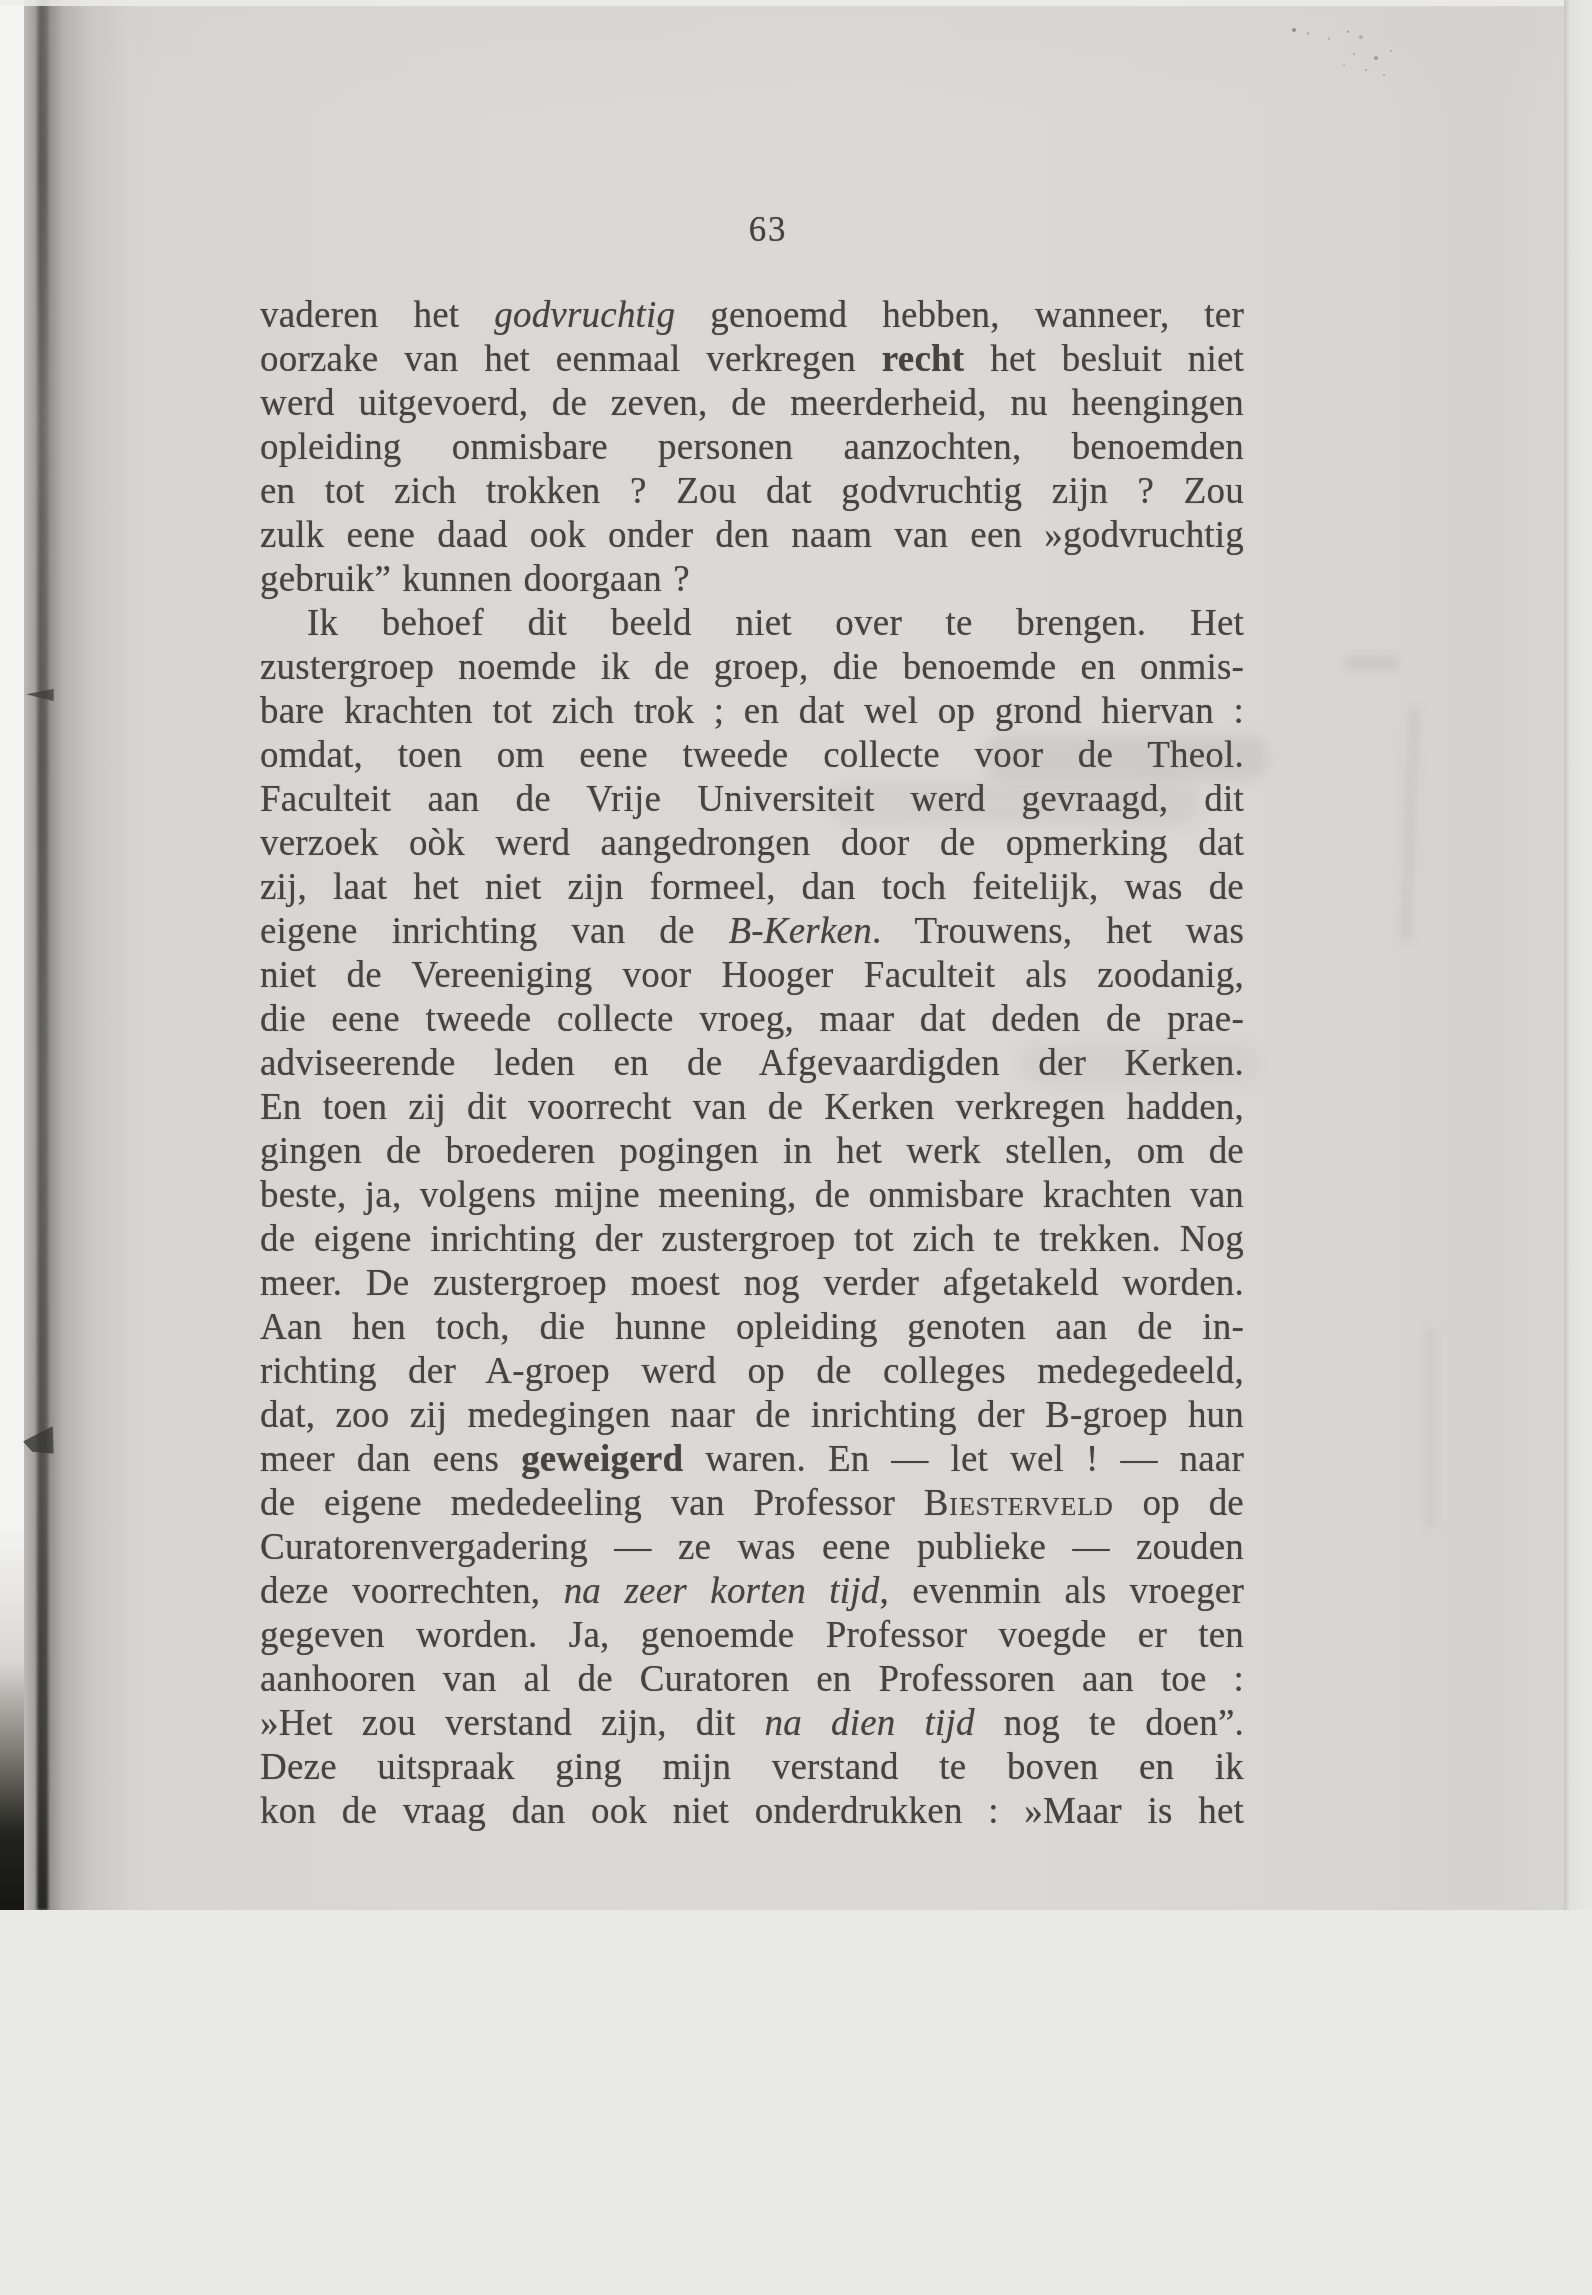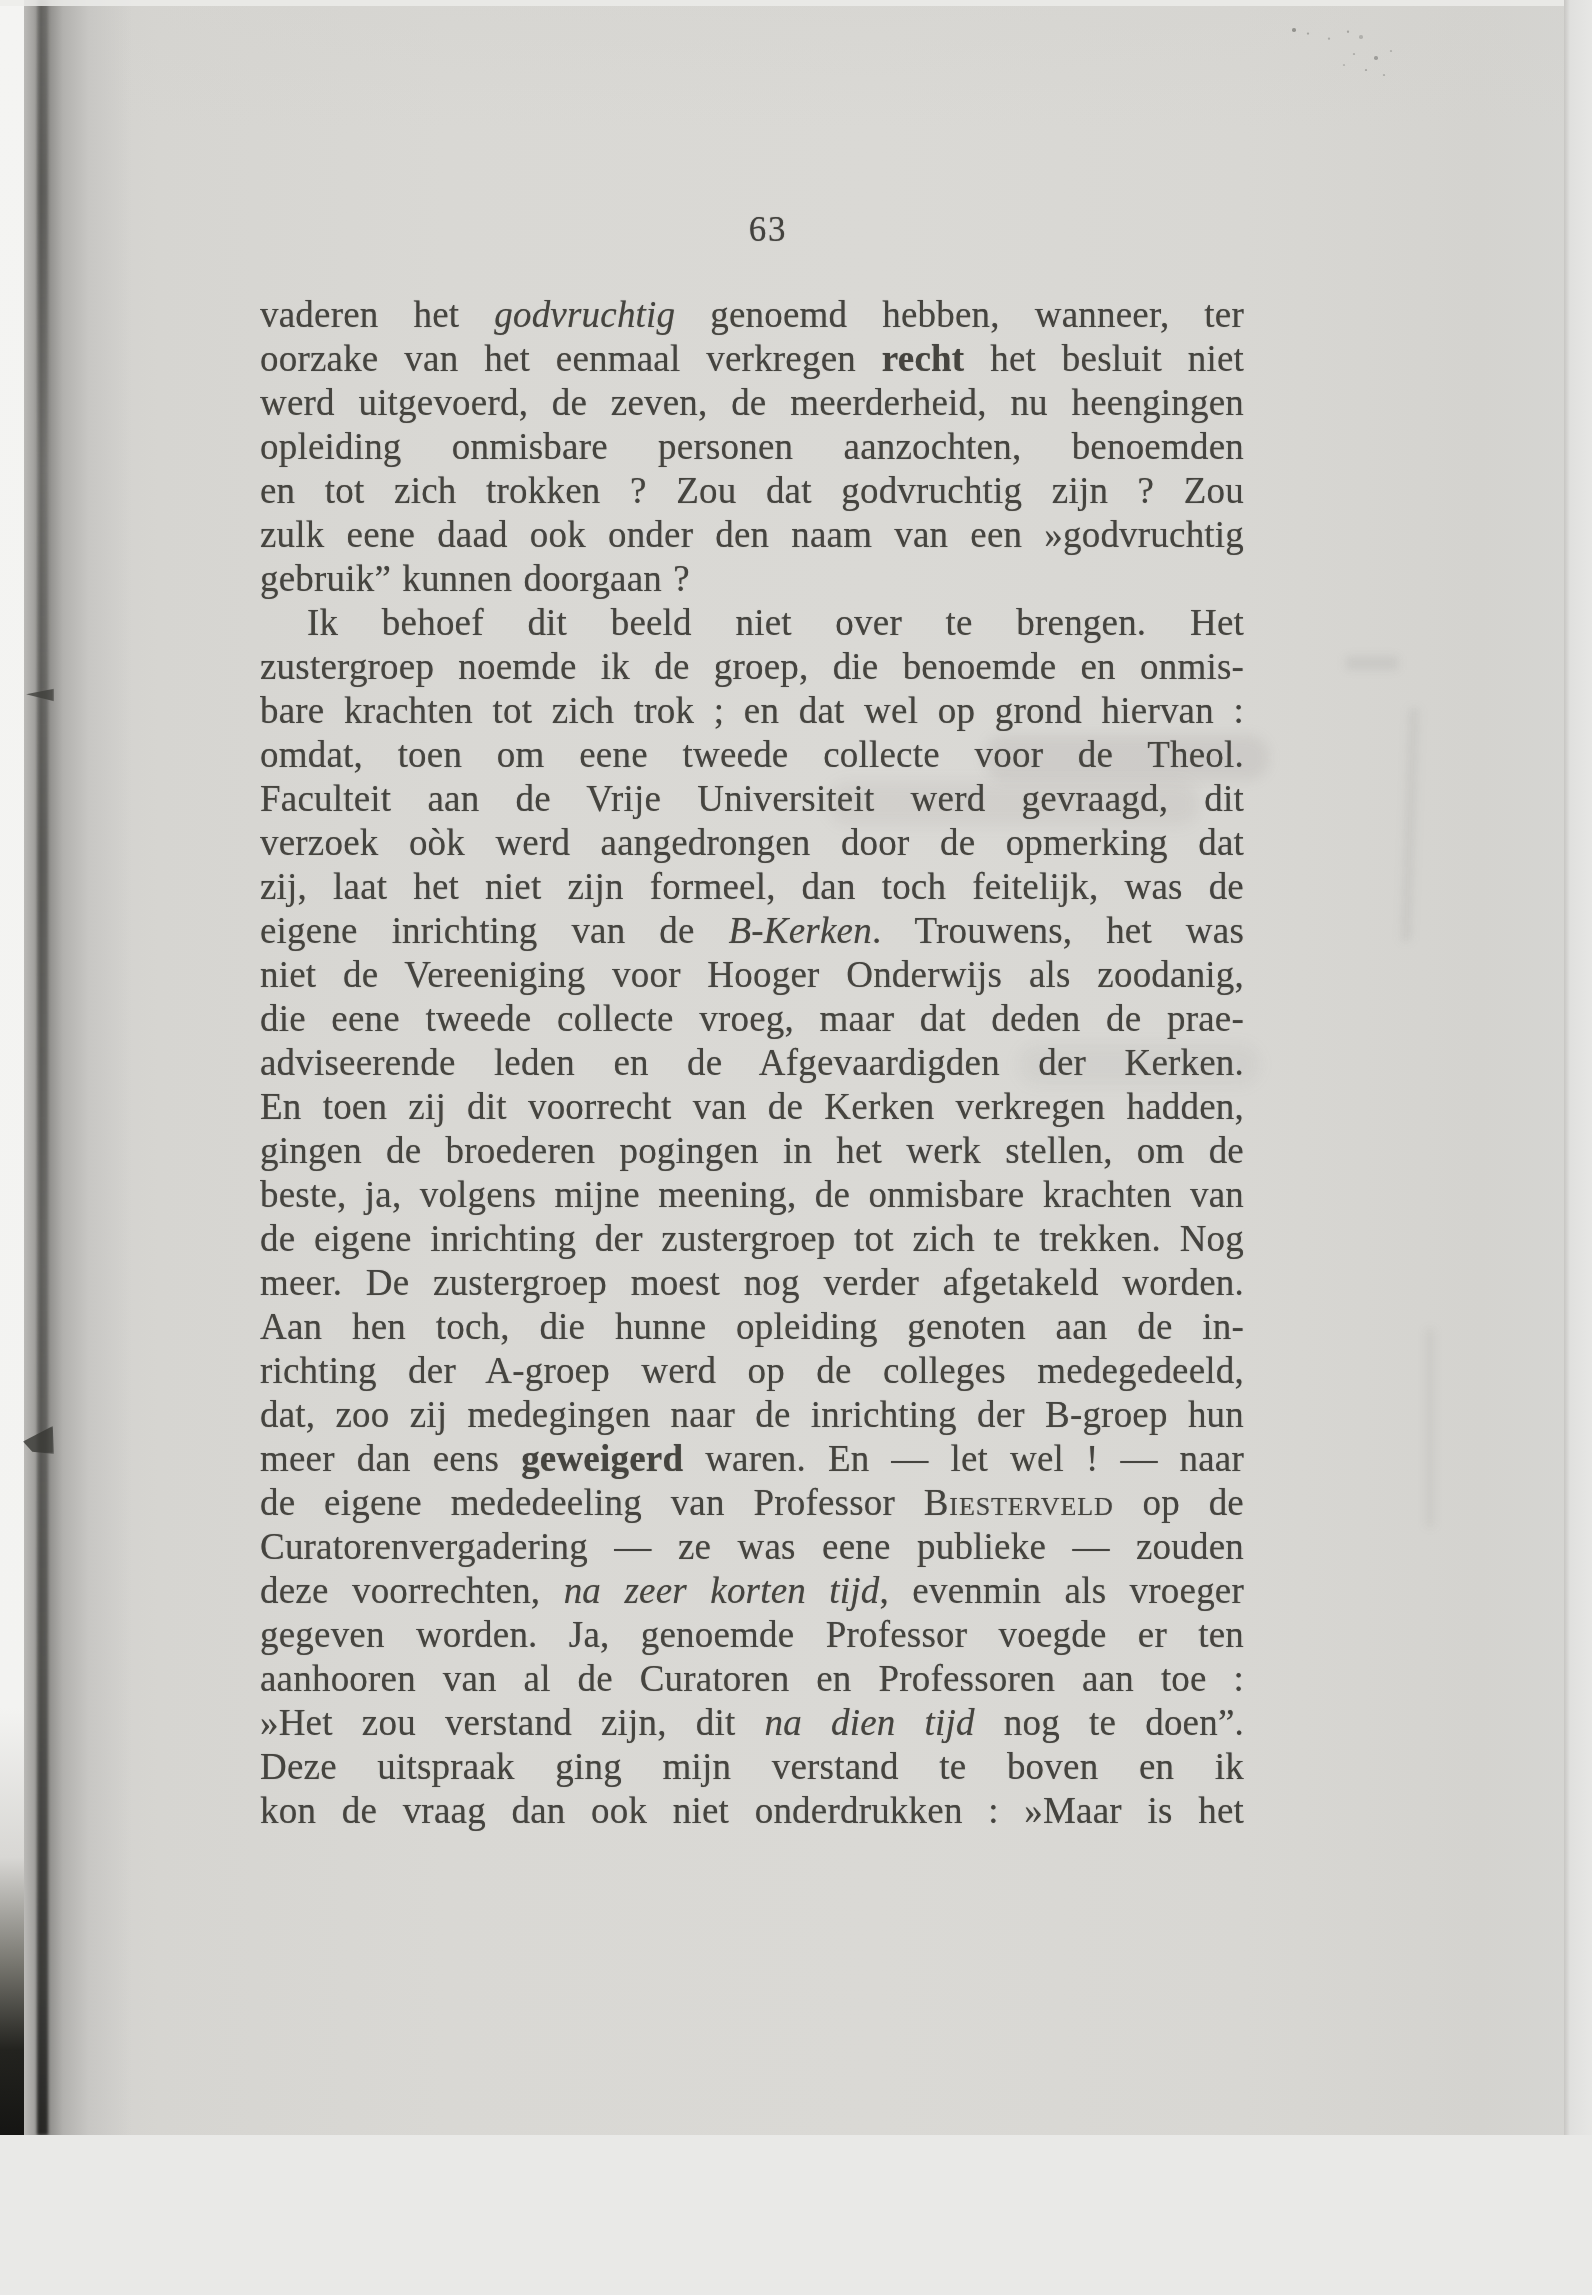--- a/index.html
+++ b/index.html
@@ -4,21 +4,21 @@
 <style>
   html, body {
     margin: 0;
     padding: 0;
     background: #e9e9e7;
     font-family: "Liberation Serif", "DejaVu Serif", serif;
   }
   .scan {
     position: relative;
     width: 1592px;
-    height: 2135px;
+    height: 1910px;
     overflow: hidden;
     background:
       linear-gradient(180deg, rgba(210,209,205,0.35) 0%, rgba(216,215,211,0) 6%),
       linear-gradient(90deg, #cfcecb 0%, #d6d5d1 10%, #d9d8d4 28%, #dad9d5 55%, #d8d7d3 78%, #d4d3cf 93%, #d6d6d3 100%);
   }
   .scan * { position: absolute; }
 
   
   .gutter-shade {
     left: 22.4px; top: 0; width: 112px; height: 100%;
@@ -149,21 +149,21 @@
       <div class="line align-justify"><span class="seg-n">zulk eene daad ook onder den naam van een »godvruchtig</span></div>
       <div class="line align-left"><span class="seg-n">gebruik” kunnen doorgaan ?</span></div>
       <div class="line align-justify indent"><span class="seg-n">Ik behoef dit beeld niet over te brengen. Het</span></div>
       <div class="line align-justify"><span class="seg-n">zustergroep noemde ik de groep, die benoemde en onmis-</span></div>
       <div class="line align-justify"><span class="seg-n">bare krachten tot zich trok ; en dat wel op grond hiervan :</span></div>
       <div class="line align-justify"><span class="seg-n">omdat, toen om eene tweede collecte voor de Theol.</span></div>
       <div class="line align-justify"><span class="seg-n">Faculteit aan de Vrije Universiteit werd gevraagd, dit</span></div>
       <div class="line align-justify"><span class="seg-n">verzoek oòk werd aangedrongen door de opmerking dat</span></div>
       <div class="line align-justify"><span class="seg-n">zij, laat het niet zijn formeel, dan toch feitelijk, was de</span></div>
       <div class="line align-justify"><span class="seg-n">eigene inrichting van de </span><span class="seg-i">B-Kerken</span><span class="seg-n">.  Trouwens, het was</span></div>
-      <div class="line align-justify"><span class="seg-n">niet de Vereeniging voor Hooger Onderwijs als zoodanig,</span></div>
+      <div class="line align-justify"><span class="seg-n">niet de Vereeniging voor Hooger Faculteit als zoodanig,</span></div>
       <div class="line align-justify"><span class="seg-n">die eene tweede collecte vroeg, maar dat deden de prae-</span></div>
       <div class="line align-justify"><span class="seg-n">adviseerende leden en de Afgevaardigden der Kerken.</span></div>
       <div class="line align-justify"><span class="seg-n">En toen zij dit voorrecht van de Kerken verkregen hadden,</span></div>
       <div class="line align-justify"><span class="seg-n">gingen de broederen pogingen in het werk stellen, om de</span></div>
       <div class="line align-justify"><span class="seg-n">beste, ja, volgens mijne meening, de onmisbare krachten van</span></div>
       <div class="line align-justify"><span class="seg-n">de eigene inrichting der zustergroep tot zich te trekken. Nog</span></div>
       <div class="line align-justify"><span class="seg-n">meer. De zustergroep moest nog verder afgetakeld worden.</span></div>
       <div class="line align-justify"><span class="seg-n">Aan hen toch, die hunne opleiding genoten aan de in-</span></div>
       <div class="line align-justify"><span class="seg-n">richting der A-groep werd op de colleges medegedeeld,</span></div>
       <div class="line align-justify"><span class="seg-n">dat, zoo zij medegingen naar de inrichting der B-groep hun</span></div>

